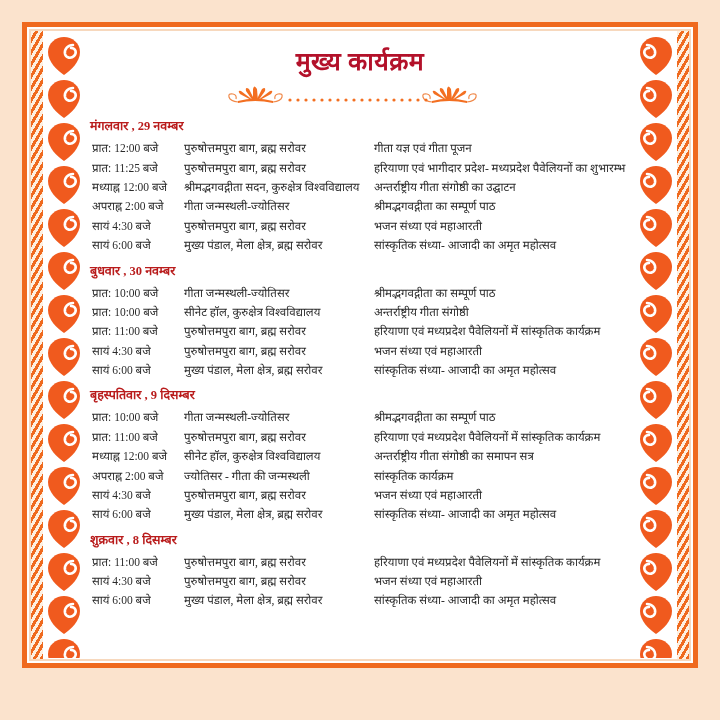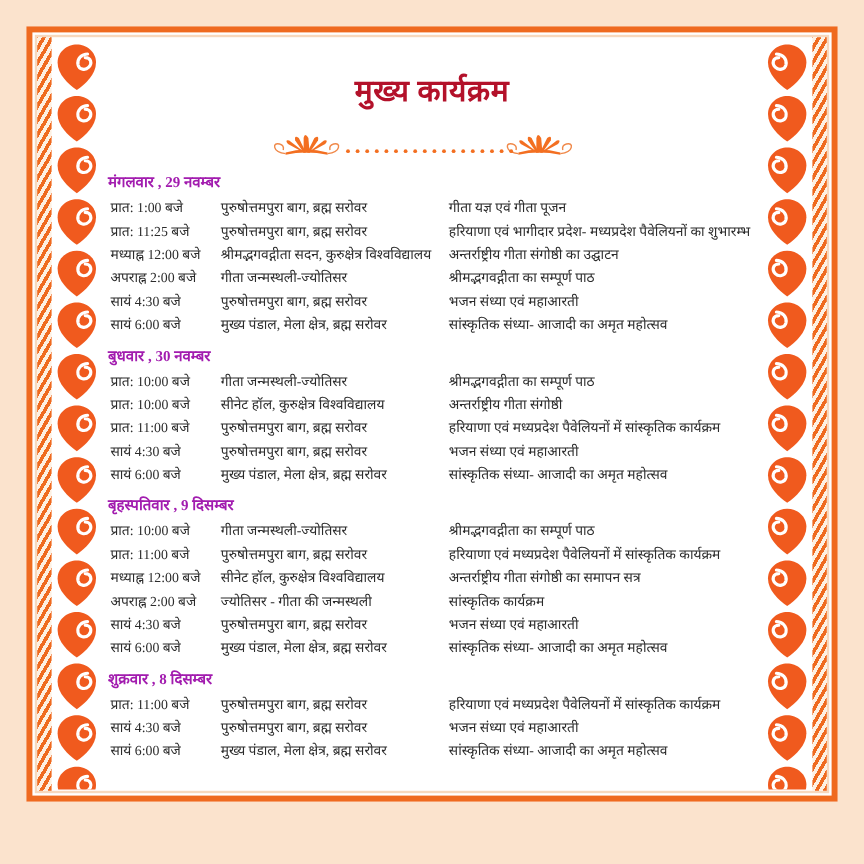--- a/index.html
+++ b/index.html
@@ -60,36 +60,36 @@
     box-sizing:border-box;
   }
 
   
   .title{
     text-align:center;
     color:#b3112a;
     font-size:25px;
     font-weight:bold;
     letter-spacing:.5px;
-    margin:15px;
+    margin:0;
     padding-top:12px;
     line-height:1.25;
   }
   .title-orn{
     display:flex;align-items:center;justify-content:center;
     margin-top:4px;height:26px;
   }
   .title-orn svg{display:block;}
 
   .schedule{
     padding:10px 0 0 0;
   }
   .day-block{margin-bottom:6px;}
   .day-heading{
-    color:#a21caf;
+    color:#b91c1c;
     font-size:12.5px;
     font-weight:bold;
     padding:0 0 5px 0;
     margin-left:-2px;
   }
   table.rows{
     border-collapse:collapse;
     width:100%;
     table-layout:fixed;
   }
@@ -294,21 +294,21 @@
         </g>
       </svg>
     </div>
 
     <div class="schedule blk" id="schedule-root">
         <div class="day-block">
           <div class="day-heading">मंगलवार , 29 नवम्बर</div>
           <table class="rows">
             <tbody>
               <tr>
-                <td class="c-time">प्रात: 1:00 बजे</td>
+                <td class="c-time">प्रात: 12:00 बजे</td>
                 <td class="c-venue">पुरुषोत्तमपुरा बाग, ब्रह्म सरोवर</td>
                 <td class="c-event">गीता यज्ञ एवं गीता पूजन</td>
               </tr>
               <tr>
                 <td class="c-time">प्रात: 11:25 बजे</td>
                 <td class="c-venue">पुरुषोत्तमपुरा बाग, ब्रह्म सरोवर</td>
                 <td class="c-event">हरियाणा एवं भागीदार प्रदेश- मध्यप्रदेश पैवेलियनों का शुभारम्भ</td>
               </tr>
               <tr>
                 <td class="c-time">मध्याह्न 12:00 बजे</td>

